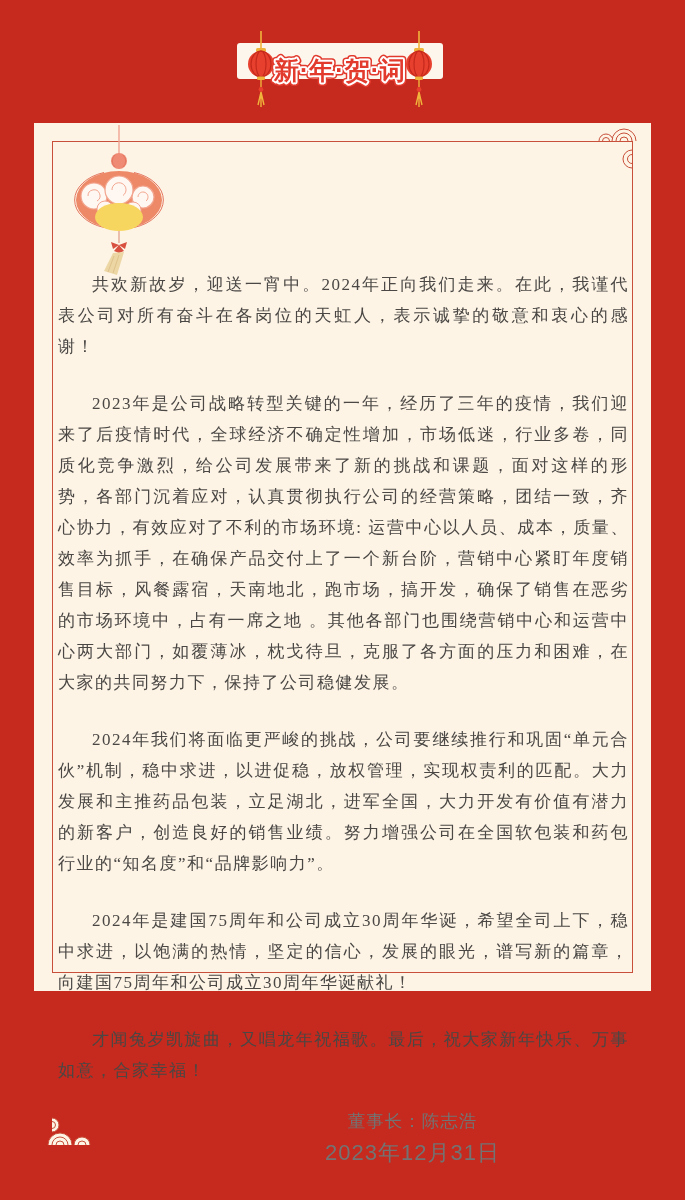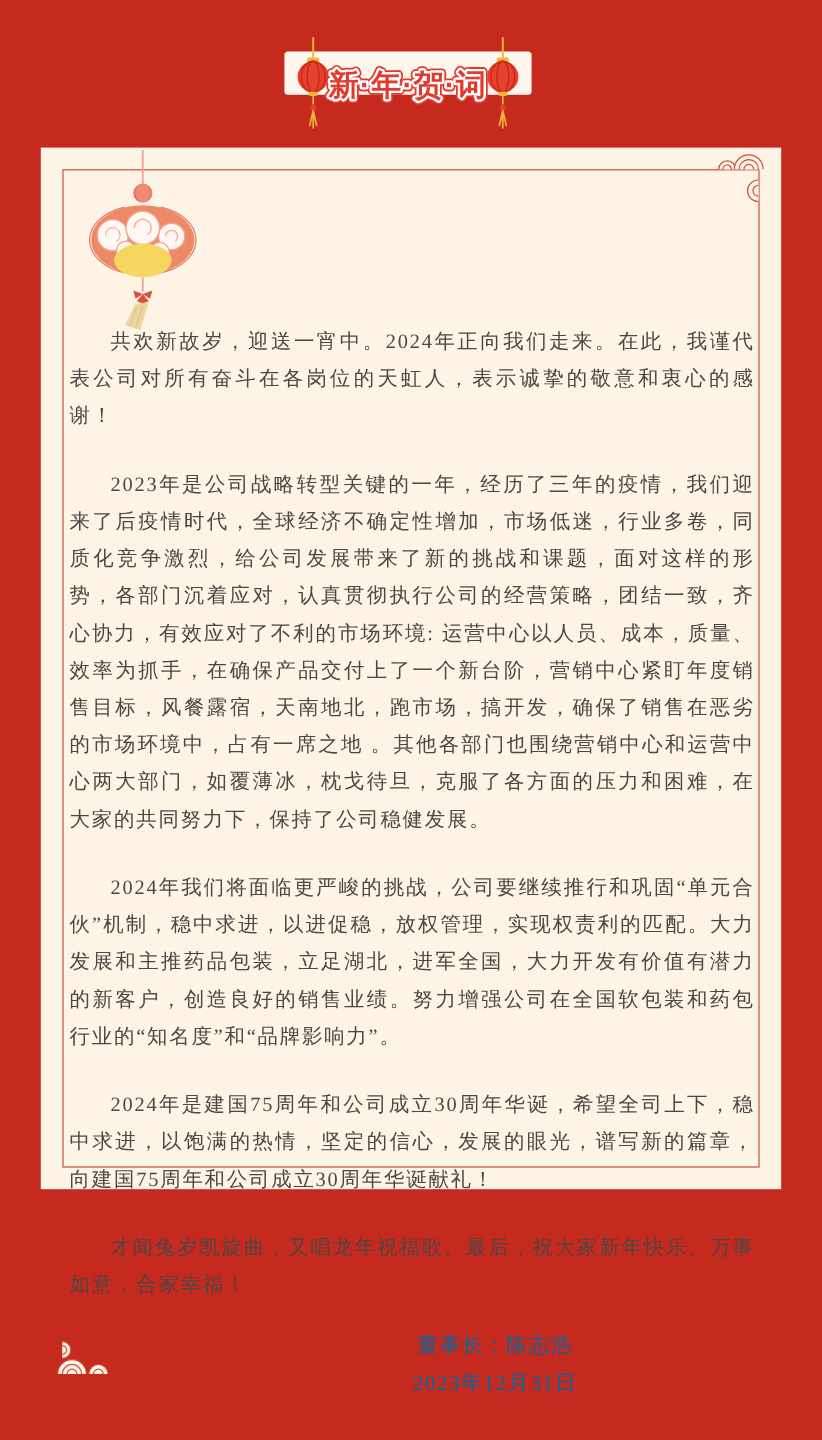--- a/index.html
+++ b/index.html
@@ -41,23 +41,23 @@
     position:relative;
     padding:146px 22px 0 24px;
     font-size:17px;line-height:31px;letter-spacing:1.5px;
     color:#4a4744;text-align:justify;
   }
   .content p{margin:0 0 26px 0;text-indent:2em;}
   .content p.last{margin-bottom:20px;}
   .sig{
     font-family:"Liberation Sans","DejaVu Sans",sans-serif;
     text-align:center;margin-left:138px;
-    font-size:17.5px;line-height:31px;letter-spacing:1px;color:#0369a1;
+    font-size:17.5px;line-height:31px;letter-spacing:1px;color:#737373;
   }
-  .sig .date{font-size:18px;font-family:Liberation Serif, serif;}
+  .sig .date{font-size:22px;}
 </style>
 </head>
 <body>
 
 <div class="page">
 
   <div class="banner">
 
     <svg class="lantern-sm left" viewBox="0 0 30 94">
       <line x1="15" y1="0" x2="15" y2="17" stroke="#f0b43c" stroke-width="1.6"></line>

